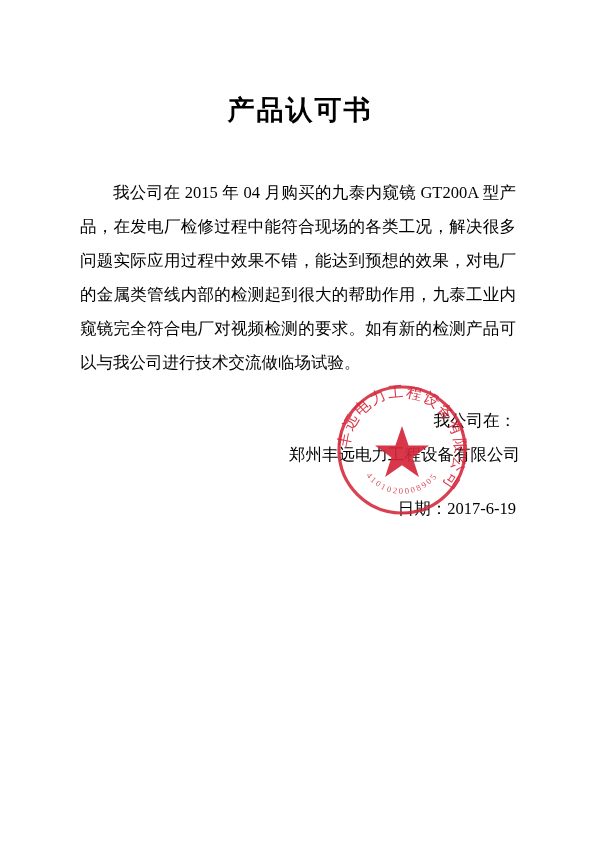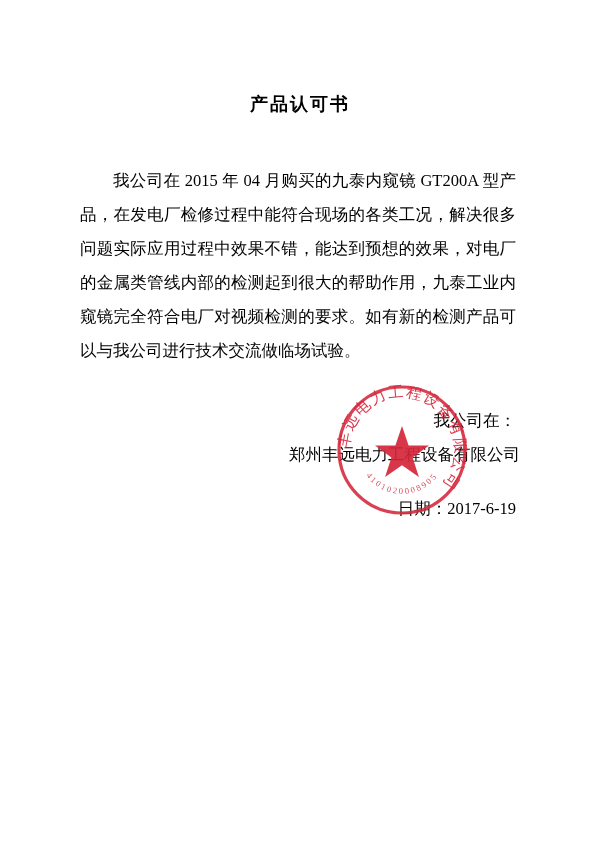--- a/index.html
+++ b/index.html
@@ -15,21 +15,21 @@
     overflow: hidden;
   }
   .page {
     position: relative;
     width: 600px;
     height: 848px;
     box-sizing: border-box;
   }
   .doc-title {
     text-align: center;
-    font-size: 18px;
+    font-size: 27px;
     font-weight: bold;
     letter-spacing: 2px;
     margin: 0;
     padding-top: 92px;
     font-family: "Liberation Serif", "DejaVu Serif", serif;
   }
   .body-text {
     margin: 12px;
     padding: 0 72px 0 68px;
     padding-top: 36px;

